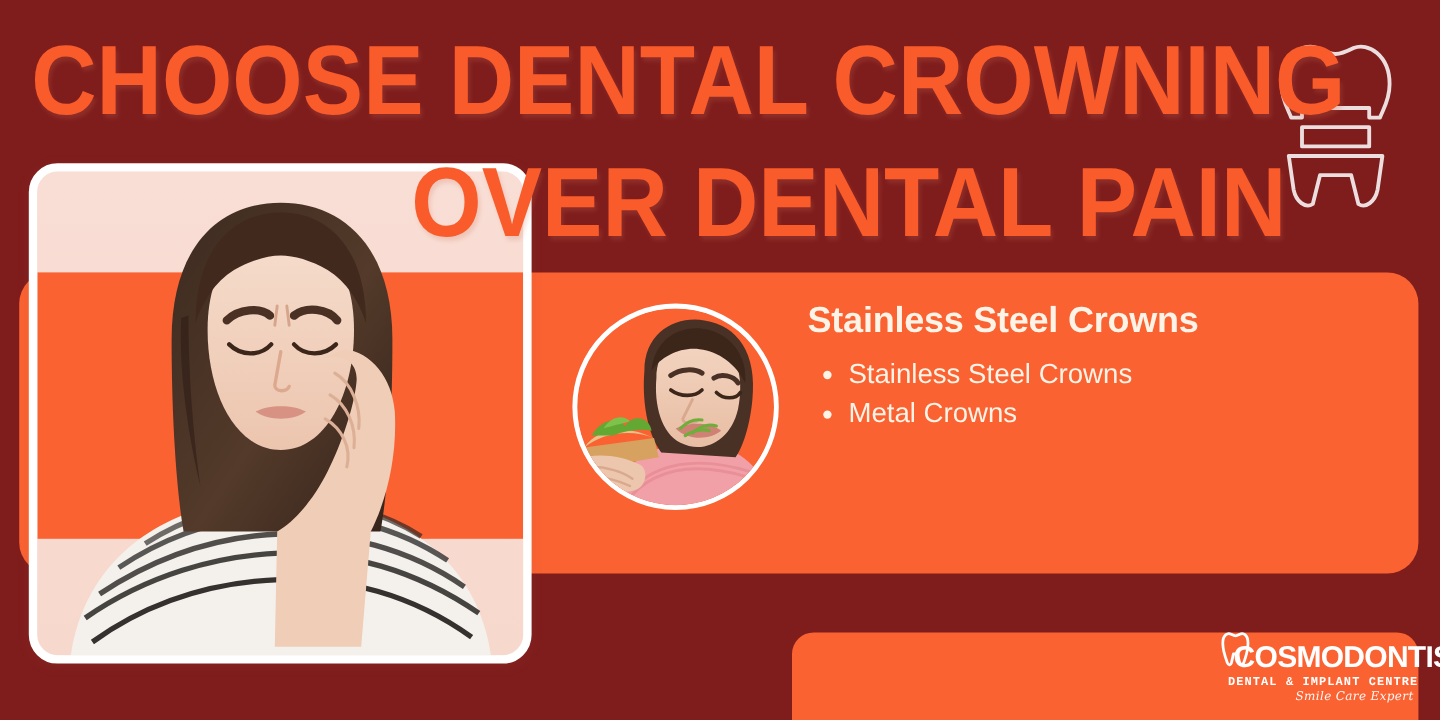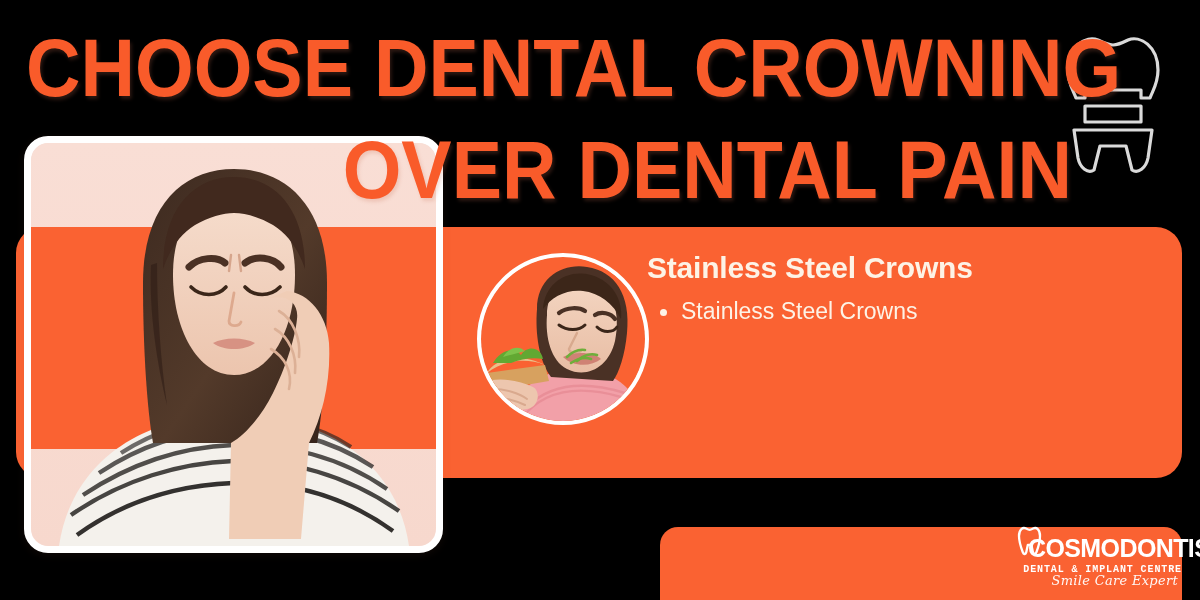--- a/index.html
+++ b/index.html
@@ -5,21 +5,21 @@
   html, body {
     margin: 0;
     padding: 0;
     background: #ffffff;
   }
   #banner {
     position: relative;
     width: 1200px;
     height: 600px;
     overflow: hidden;
-    background: #000000;
+    background: #7f1d1d;
     font-family: "Liberation Sans", sans-serif;
   }
 
   
   .orange-band {
     position: absolute;
     left: 16px;
     top: 227px;
     width: 1166px;
     height: 251px;
@@ -114,21 +114,21 @@
     border: 4px solid #ffffff;
     box-sizing: border-box;
     overflow: hidden;
     z-index: 6;
     background: #f2b7a0;
   }
 
   
   .panel-text {
     position: absolute;
-    left: 647px;
+    left: 673px;
     top: 250px;
     width: 480px;
     z-index: 6;
   }
   .panel-heading {
     color: #fdf3e6;
     font-family: "Liberation Sans", sans-serif;
     font-weight: 700;
     font-size: 30px;
     line-height: 36px;
@@ -203,21 +203,21 @@
     line-height: 11px;
     letter-spacing: 0.9px;
     white-space: nowrap;
     margin-top: -1px;
   }
   .logo-script {
     display: block;
     color: #ffffff;
     font-family: "DejaVu Serif", serif;
     font-style: italic;
-    font-size: 13px;
+    font-size: 10px;
     line-height: 11px;
     letter-spacing: 0.3px;
     white-space: nowrap;
     opacity: 0.95;
     padding-right: 4px;
   }
 </style>
 </head>
 <body>
 
@@ -364,20 +364,21 @@
           <path d="M10 140 C22 140, 36 144, 44 148"></path>
         </g>
       </g>
     </svg>
   </div>
 
   <div class="panel-text">
     <h2 class="panel-heading">Stainless Steel Crowns</h2>
     <ul class="bullet-list">
       <li class="bullet-item">Stainless Steel Crowns</li>
+      <li class="bullet-item">Metal Crowns</li>
     </ul>
   </div>
 
   <div class="logo">
     <span class="logo-row">
       <span class="logo-tooth">
         <svg viewBox="0 0 26 30" width="26" height="30" aria-hidden="true">
           <path d="M3 10 C3 3, 7 1, 10 2.5 C11.6 3.3, 12.6 3.8, 13.6 3.8 C14.6 3.8, 15.6 3.3, 17.2 2.5
                    C20.2 1, 24 3, 24 10 C24 16, 22 22, 20.5 26 C19.6 28.4, 17.6 28.8, 17 26.4
                    L15.4 19 L11.8 19 L10.2 26.4 C9.6 28.8, 7.6 28.4, 6.7 26 C5.2 22, 3 16, 3 10 Z" fill="none" stroke="#ffffff" stroke-width="2.3" stroke-linejoin="round"></path>

